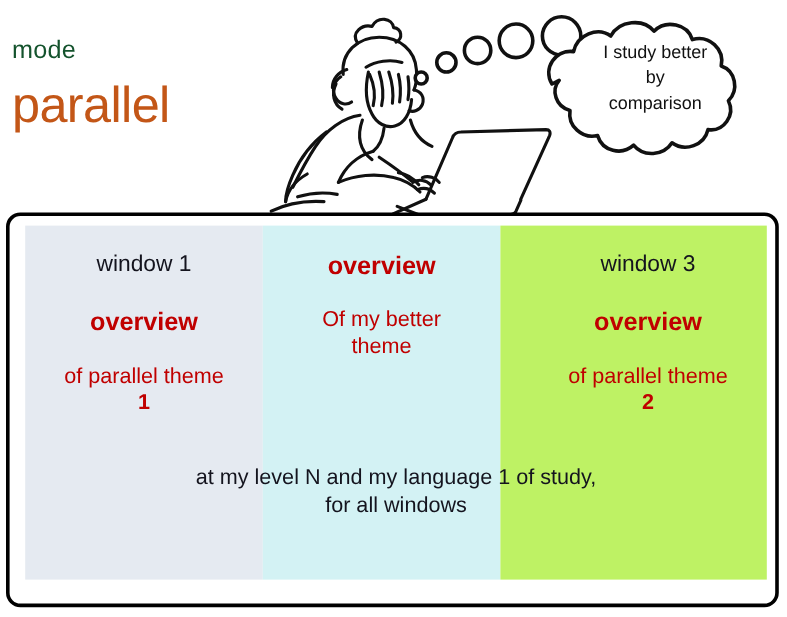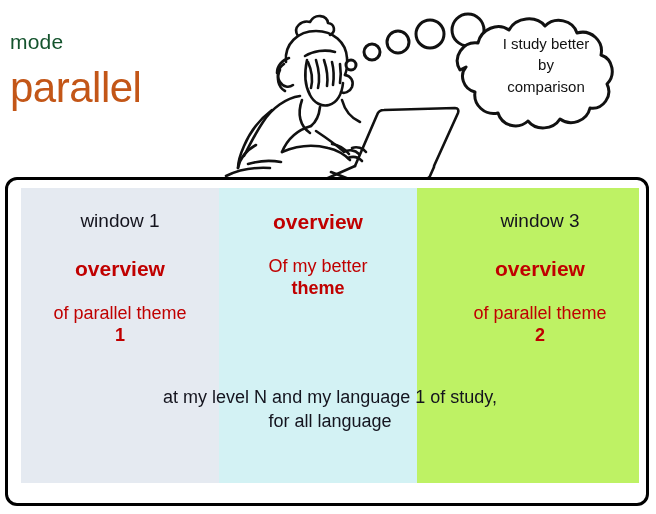--- a/index.html
+++ b/index.html
@@ -223,33 +223,33 @@
       <div class="overview-desc">
         <span>of parallel theme</span>
         <span class="num">1</span>
       </div>
     </div>
 
     <div class="window-col col-2">
       <div class="overview-word">overview</div>
       <div class="overview-desc">
         <span>Of my better</span>
-        <span class="num" style="font-weight:bold">theme</span>
+        <span class="num" style="font-weight:normal">theme</span>
       </div>
     </div>
 
     <div class="window-col col-3">
       <div class="window-title">window 3</div>
       <div class="overview-word">overview</div>
       <div class="overview-desc">
         <span>of parallel theme</span>
         <span class="num">2</span>
       </div>
     </div>
 
   </div>
 
   <div id="footer-note">
     <span class="line">at my level N and my language 1 of study,</span>
-    <span class="line">for all language</span>
+    <span class="line">for all windows</span>
   </div>
 
 </div>
 
 </body></html>

